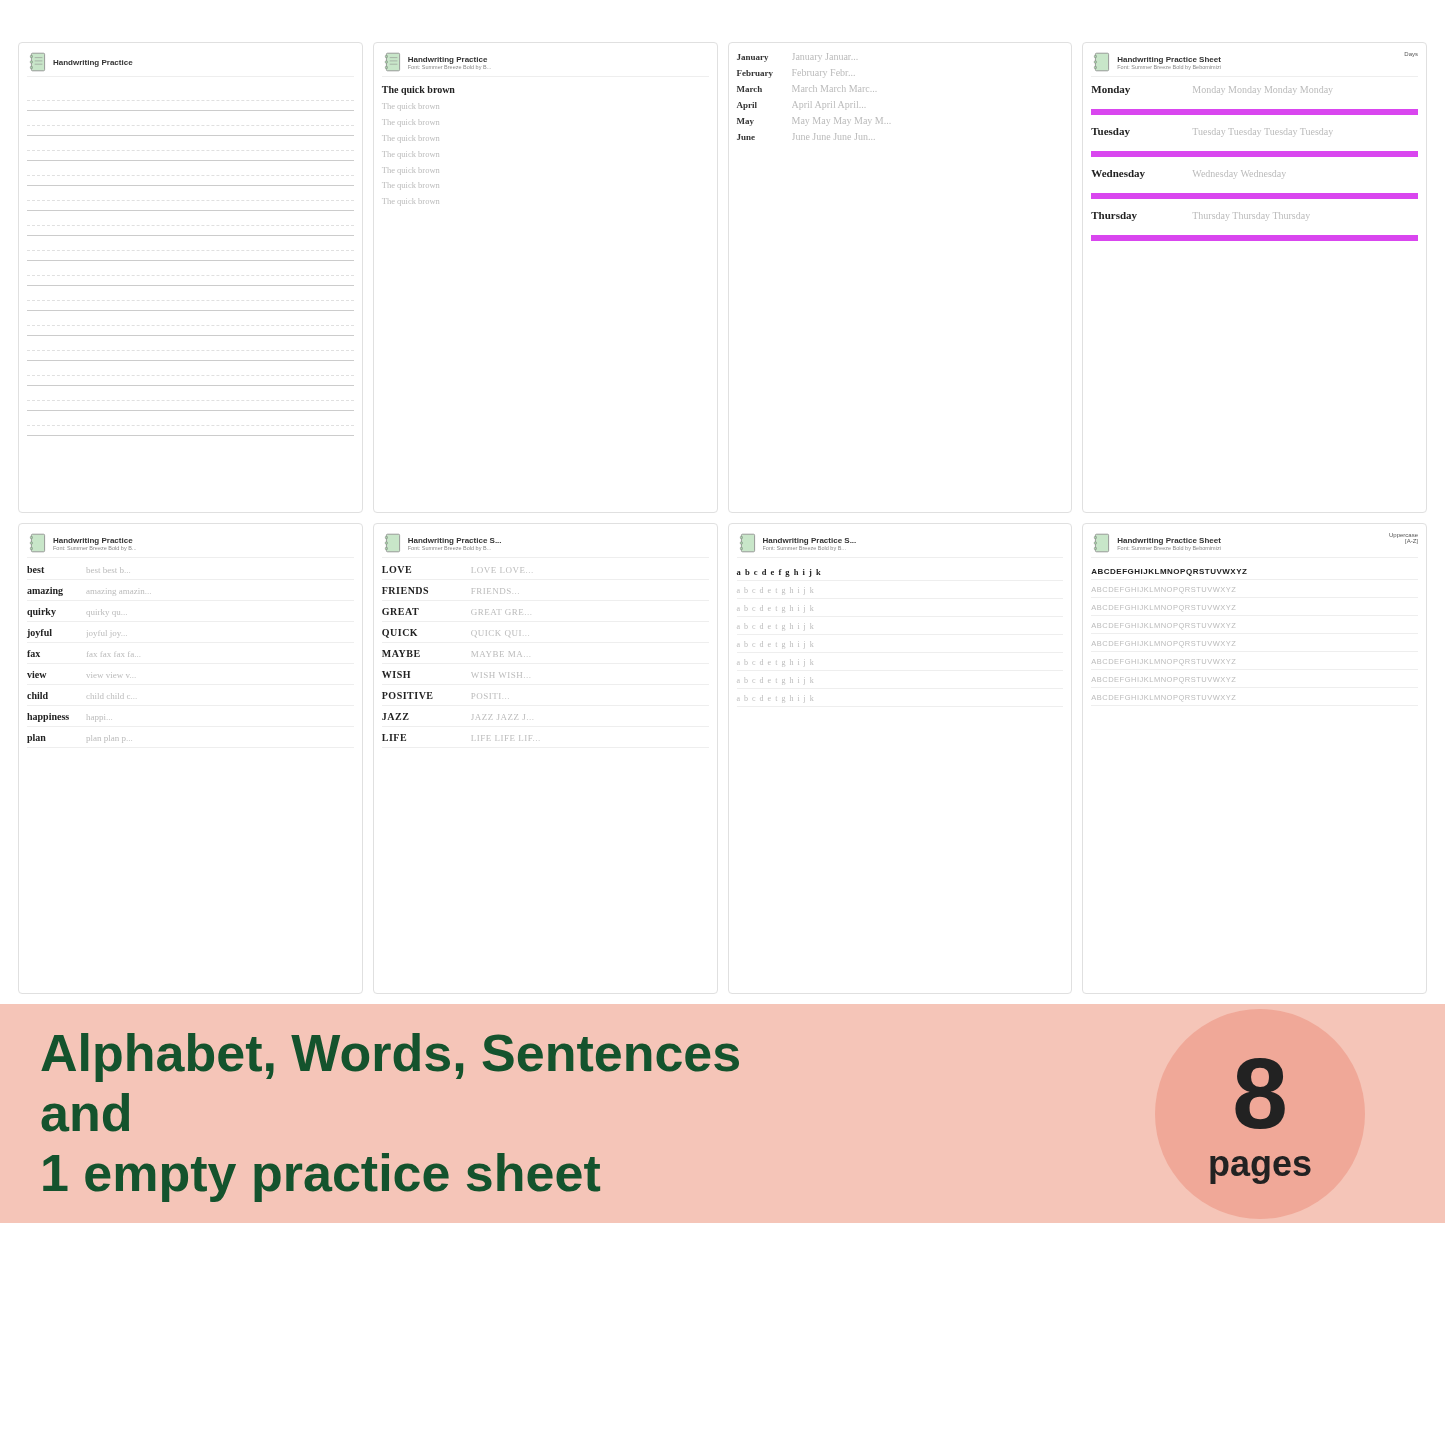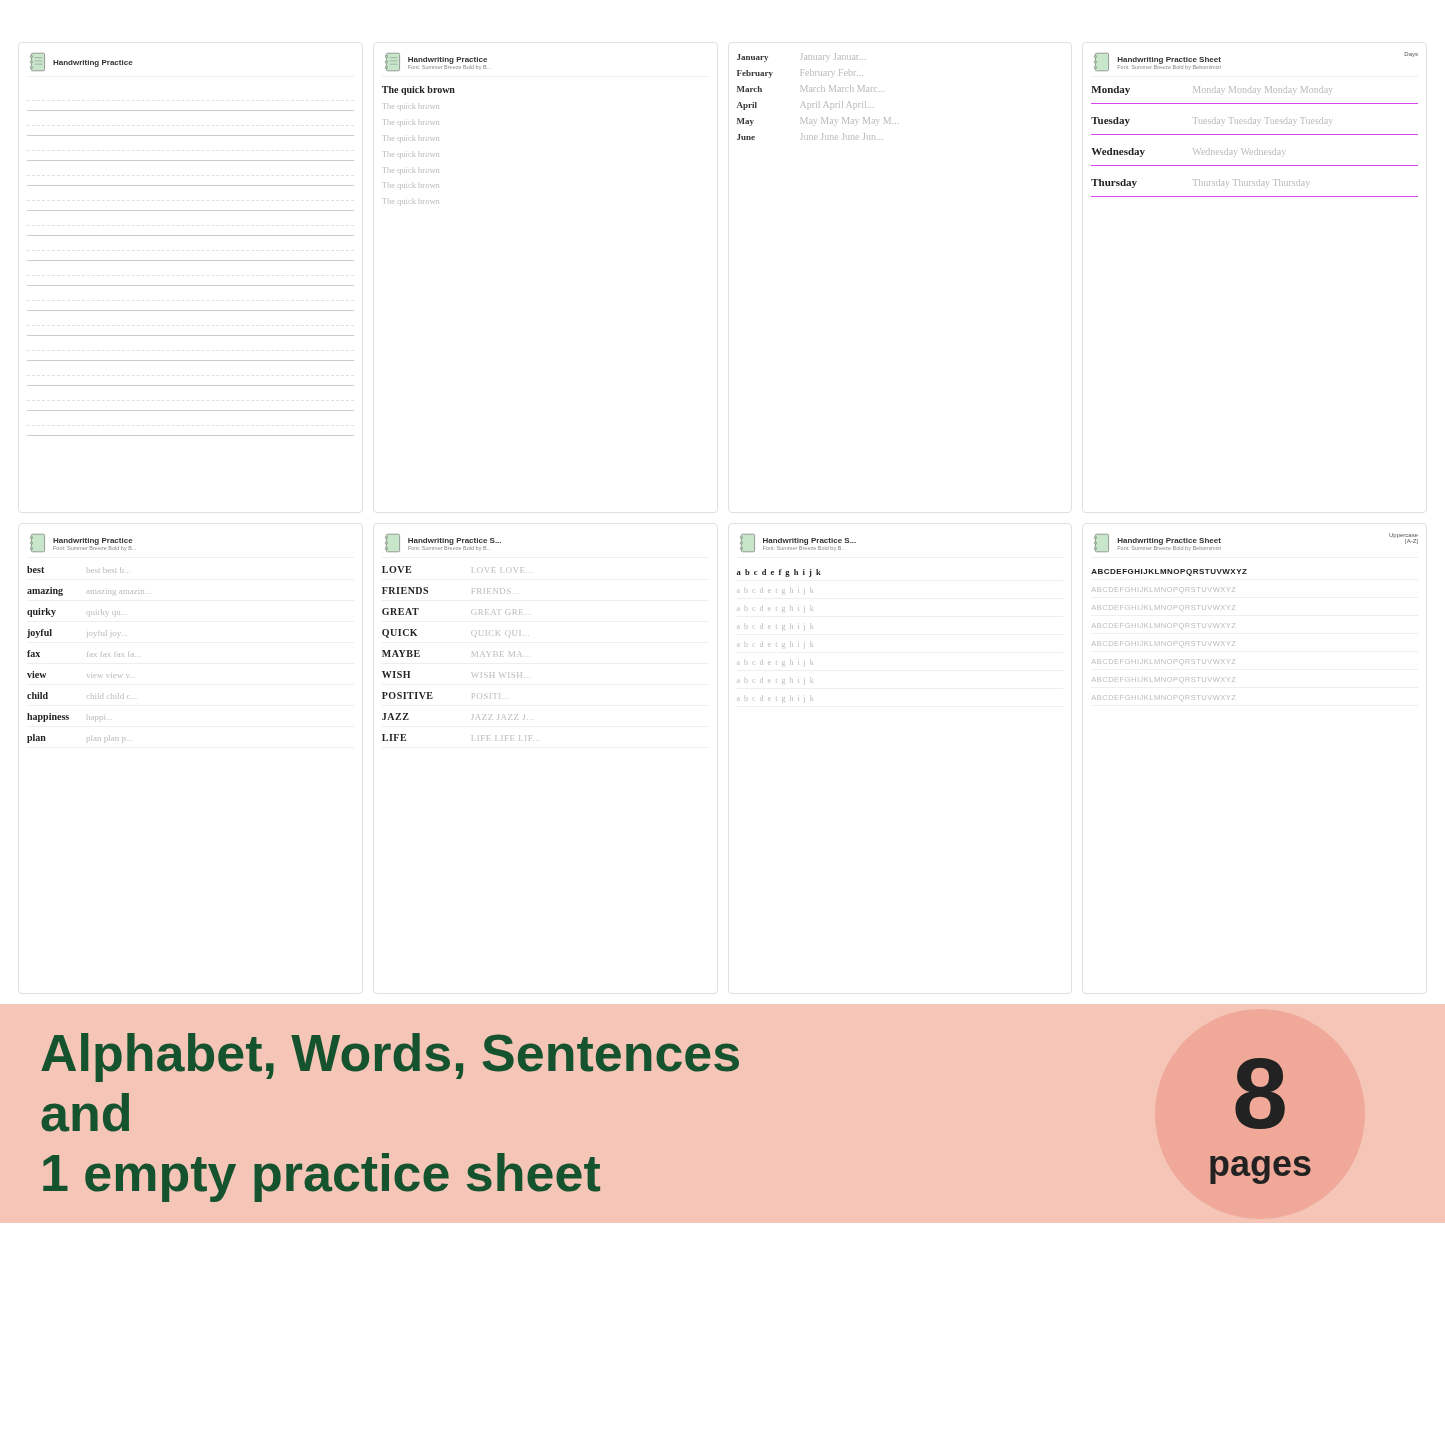--- a/index.html
+++ b/index.html
@@ -126,21 +126,21 @@
       font-size: 8.5px;
       color: #bbb;
       font-family: 'Georgia', serif;
     }
 
     
     .month-row {
       display: flex;
       align-items: baseline;
       margin-bottom: 5px;
-      gap: 8px;
+      gap: 0;
     }
 
     .month-bold {
       font-size: 9px;
       font-weight: bold;
       color: #333;
       font-family: 'Georgia', serif;
       min-width: 55px;
     }
 
@@ -152,22 +152,22 @@
       overflow: hidden;
       text-align: right;
     }
 
     
     .day-row {
       display: flex;
       align-items: baseline;
       margin-bottom: 10px;
       gap: 6px;
-      border-bottom: 1px solid #d946ef;
-      padding-bottom: 8px;
+      border-bottom: 6px solid #d946ef;
+      padding-bottom: 14px;
     }
 
     .day-bold {
       font-size: 11px;
       font-weight: bold;
       color: #222;
       font-family: 'Georgia', serif;
       min-width: 95px;
     }
 

